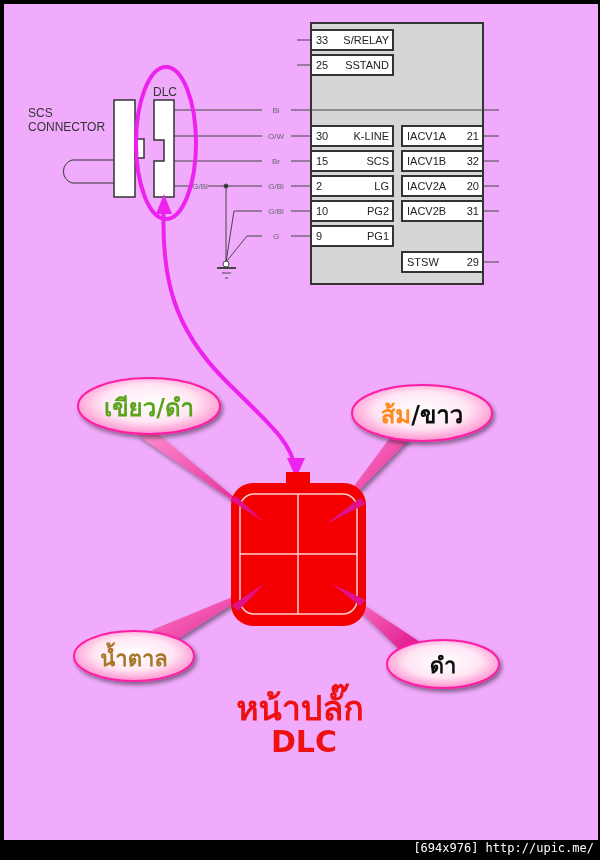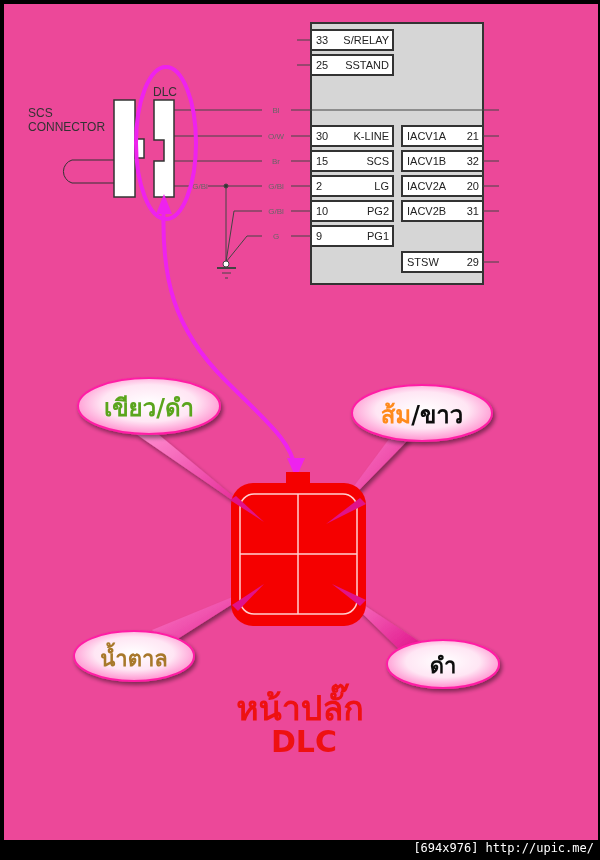--- a/index.html
+++ b/index.html
@@ -1,17 +1,17 @@
 <!DOCTYPE html>
 <html><head>
 <meta charset="utf-8">
 <style>
   html, body { margin:0; padding:0; }
   body { width:600px; height:860px; background:#000; position:relative; overflow:hidden; font-family:"Liberation Sans", sans-serif; }
-  .canvas { position:absolute; left:4px; top:4px; width:594px; height:836px; background:#ec4899; }
+  .canvas { position:absolute; left:4px; top:4px; width:594px; height:836px; background:#f0abfc; }
   .footer { position:absolute; left:0; top:840px; width:600px; height:20px; background:#000; }
   .footer-text { position:absolute; right:6px; top:1px; color:#fff; font-family:"DejaVu Sans Mono", monospace; font-size:12px; }
   svg { position:absolute; left:0; top:0; }
   .lbl { font-family:"Liberation Sans", sans-serif; }
   .thai { font-family:"DejaVu Sans", sans-serif; font-weight:bold; }
 </style>
 </head>
 <body>
 
 <div class="canvas">

